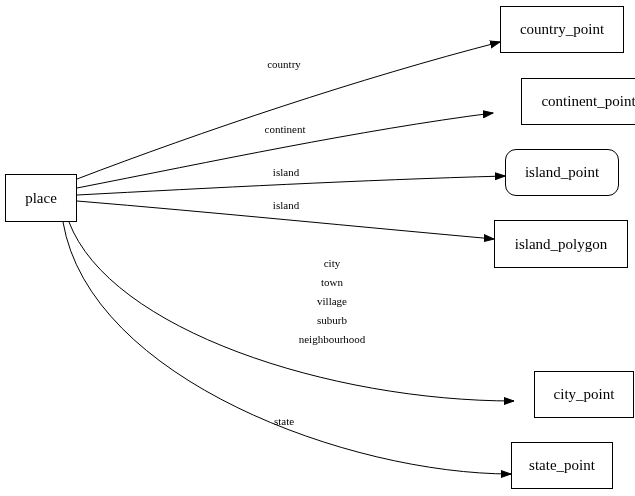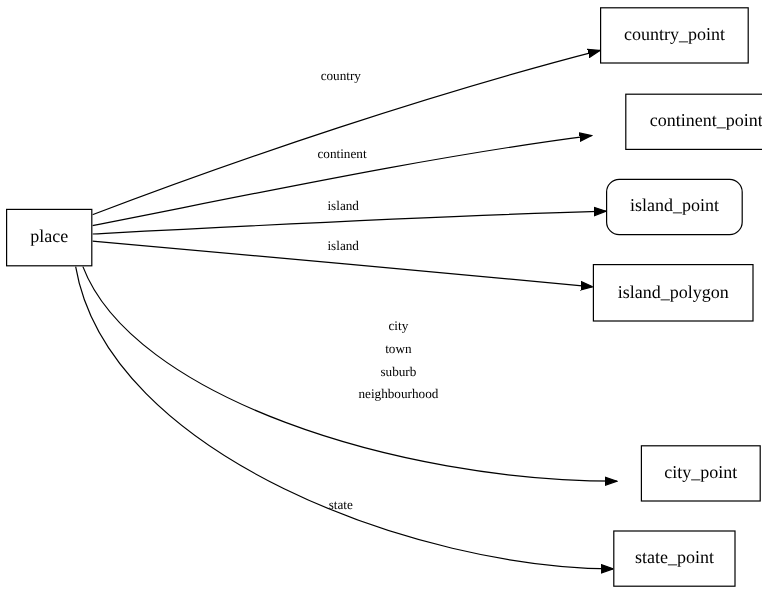--- a/index.html
+++ b/index.html
@@ -104,19 +104,20 @@
   </div>
 
   <div class="elabel l-country">country</div>
   <div class="elabel l-continent">continent</div>
   <div class="elabel l-island1">island</div>
   <div class="elabel l-island2">island</div>
 
   <div class="elabel l-city">
     <span>city</span>
     <span>town</span>
+    <span>village</span>
     <span>suburb</span>
     <span>neighbourhood</span>
   </div>
 
   <div class="elabel l-state">state</div>
 
 </div>
 
 </body></html>

